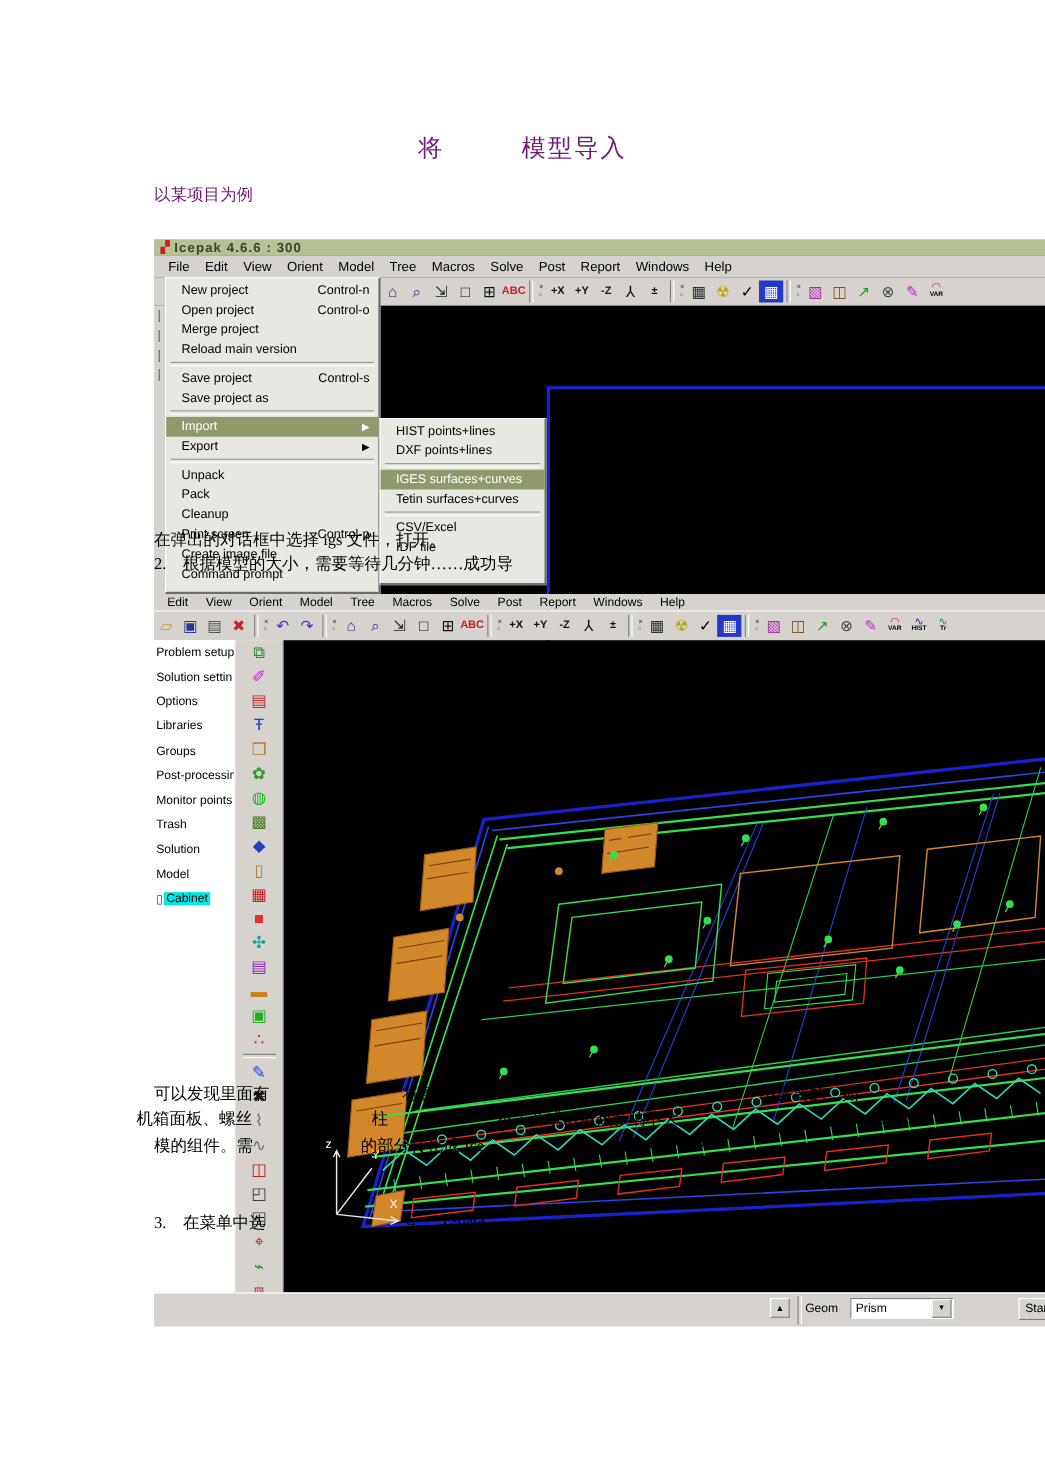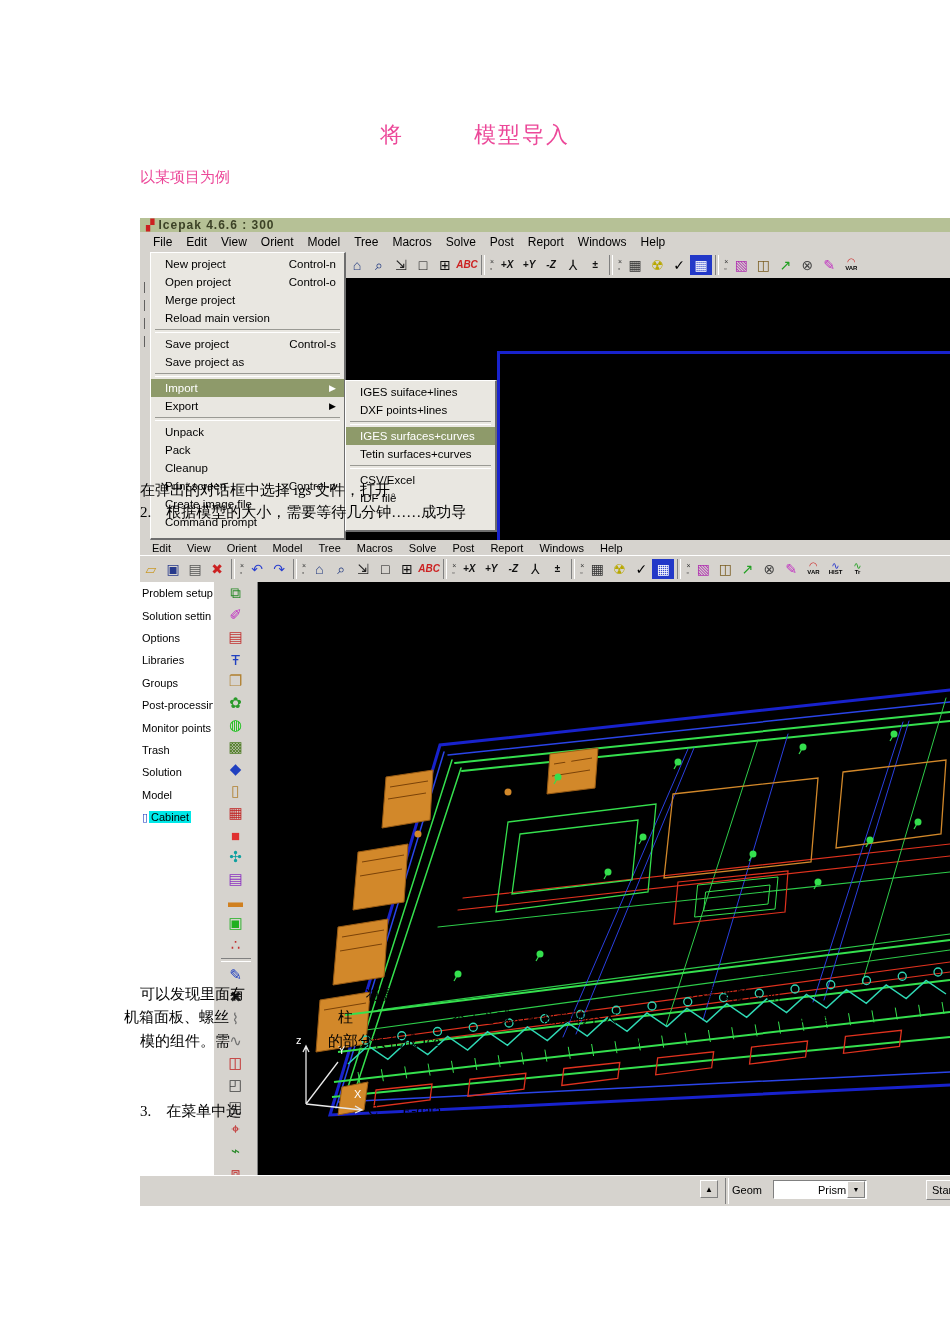--- a/index.html
+++ b/index.html
@@ -1,32 +1,32 @@
 <!DOCTYPE html>
 <html><head>
 <meta charset="utf-8">
 <style>
   html,body{margin:0;padding:0;background:#ffffff;}
   #page{position:relative;width:950px;height:1344px;background:#ffffff;overflow:hidden;
         font-family:"Liberation Sans","DejaVu Sans",sans-serif;}
-  .doc-serif{font-family:"Liberation Serif","DejaVu Serif",serif;color:#ec4899;}
+  .doc-serif{font-family:"Liberation Serif","DejaVu Serif",serif;color:#701a75;}
   #doc-title{position:absolute;left:140px;top:120px;width:670px;text-align:center;font-size:22px;letter-spacing:2px;}
   #doc-title .gap{display:inline-block;width:70px;}
   #doc-example{position:absolute;left:140px;top:168px;font-size:15px;}
   #doc-step1{position:absolute;left:140px;top:192px;font-size:15px;}
 
   
   .winface{background:#d6d3ce;}
   .raised{border-top:1px solid #ffffff;border-left:1px solid #ffffff;border-right:1px solid #808080;border-bottom:1px solid #808080;}
-  .sunken{border-top:1px solid #808080;border-left:1px solid #808080;border-right:1px solid #ffffff;border-bottom:1px solid #ffffff;padding-left:40px;}
+  .sunken{border-top:1px solid #808080;border-left:1px solid #808080;border-right:1px solid #ffffff;border-bottom:1px solid #ffffff;}
   .menu-item{padding:2px 7px;font-size:12px;color:#000;white-space:nowrap;}
   .tsep{width:2px;height:20px;margin:0 3px;border-left:1px solid #808080;border-right:1px solid #ffffff;}
   .dock{display:flex;flex-direction:column;justify-content:center;font-size:7px;line-height:7px;color:#333;margin:0 2px;}
   .ticon{width:22px;height:20px;display:flex;align-items:center;justify-content:center;font-size:14px;line-height:14px;}
-  .ticon.txt{font-size:10px;font-weight:bold;font-style:italic;}
+  .ticon.txt{font-size:10px;font-weight:bold;}
   .ticon .stack{display:flex;flex-direction:column;align-items:center;line-height:6px;}
   .ticon .stack .lbl{font-size:6px;font-weight:bold;color:#000;}
 
   
   #shot1{position:absolute;left:140px;top:218px;width:810px;height:322px;background:#000;}
   #shot1-titlebar{position:absolute;left:0;top:0;width:100%;height:14px;background:#b6c196;overflow:hidden;
                   display:flex;align-items:flex-start;}
   #shot1-titlebar .flame{color:#cc2020;font-weight:bold;font-size:11px;margin:0 4px 0 6px;line-height:15px;}
   #shot1-titlebar .ttext{font-weight:bold;font-size:12px;color:#3c4226;letter-spacing:1px;line-height:17px;margin-top:-1px;}
   #shot1-menubar{position:absolute;left:0;top:14px;width:100%;height:20px;display:flex;align-items:center;padding-left:6px;box-sizing:border-box;}
@@ -195,21 +195,21 @@
         </div>
         <div class="pm-row">
           <span>Create image file</span>
         </div>
         <div class="pm-row">
           <span>Command prompt</span>
         </div>
       </div>
     <div id="import-menu" class="popup">
         <div class="pm-row">
-          <span>IGES suiface+lines</span>
+          <span>HIST points+lines</span>
         </div>
         <div class="pm-row">
           <span>DXF points+lines</span>
         </div>
         <div class="pm-sep"></div>
         <div class="pm-row hl">
           <span>IGES surfaces+curves</span>
         </div>
         <div class="pm-row">
           <span>Tetin surfaces+curves</span>

